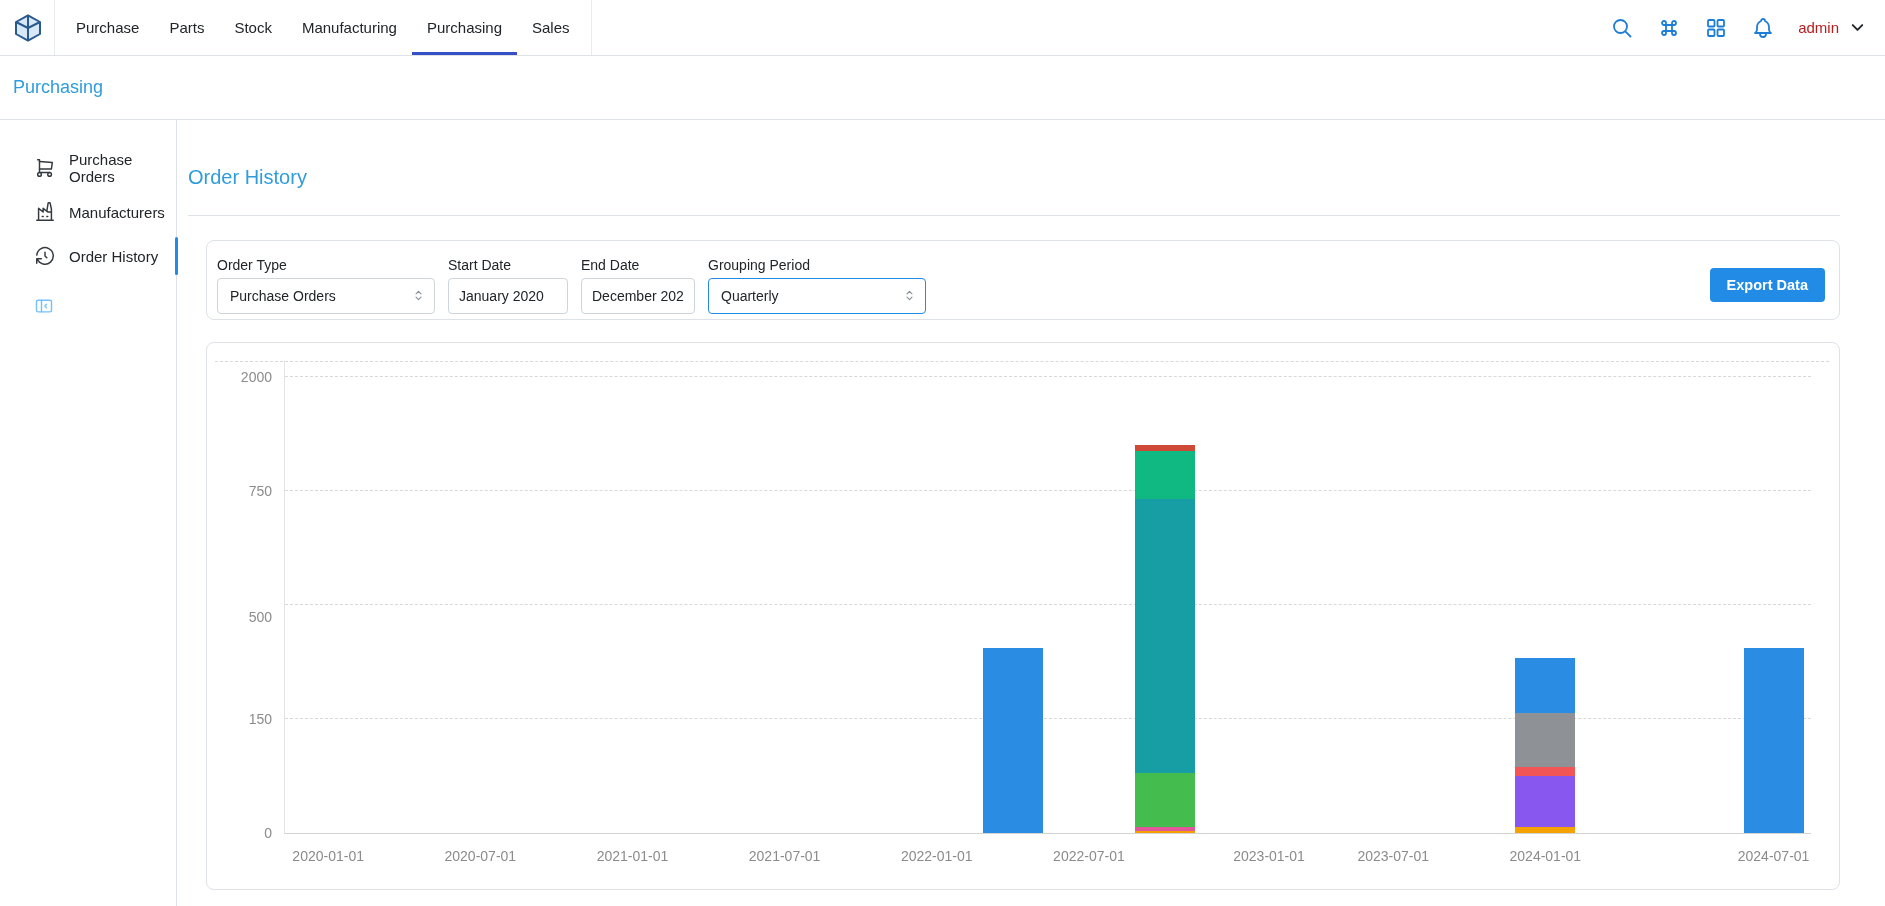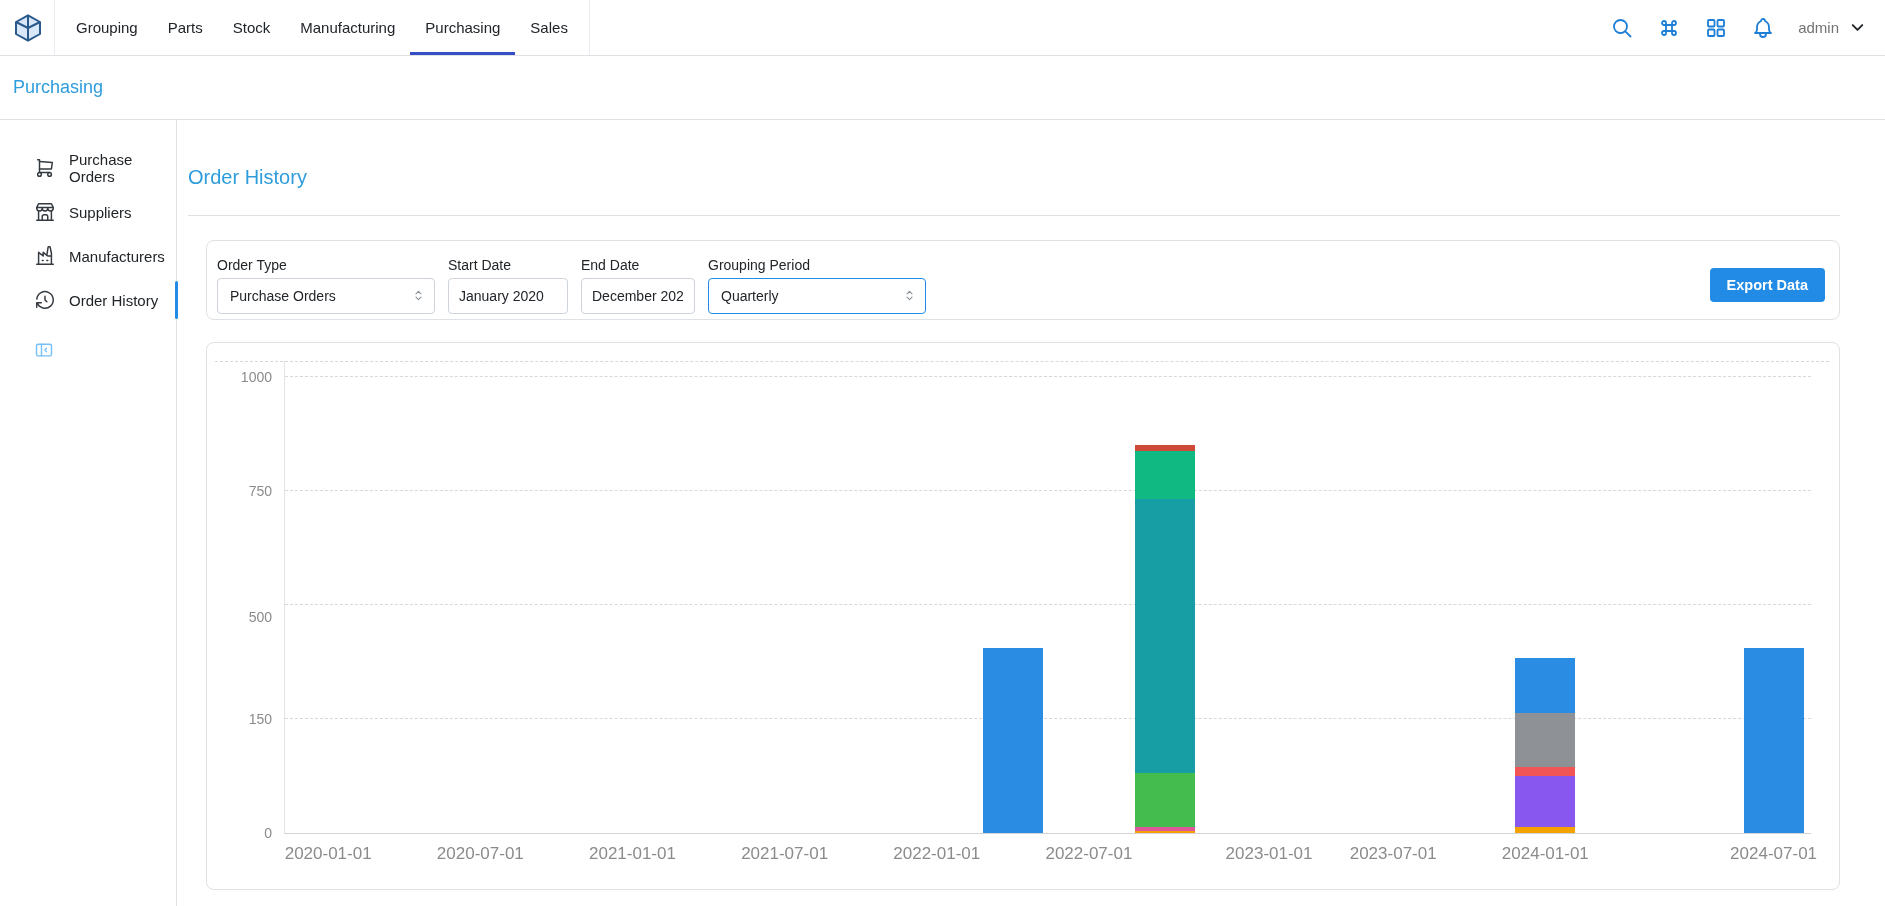--- a/index.html
+++ b/index.html
@@ -18,21 +18,21 @@
   .nav-left{display:flex;align-items:center;height:100%;}
   .logo{width:32px;height:32px;margin:0 10px 0 2px;display:flex;align-items:center;cursor:pointer;}
   .tabs{display:flex;height:100%;align-items:stretch;border-left:1px solid #e9ecef;border-right:1px solid #e9ecef;padding:0 6px;}
   .tab{display:flex;align-items:center;padding:0 15px;font-size:15px;color:#212529;cursor:pointer;
     border-top:3px solid transparent;border-bottom:3px solid transparent;text-decoration:none;}
   .tab.active{border-bottom-color:var(--underline,#364fc7);}
   .nav-right{display:flex;align-items:center;gap:23px;}
   .nav-icon{color:var(--icon-blue,#1c7ed6);display:flex;cursor:pointer;}
   .nav-icon svg{width:24px;height:24px;}
   .user{display:flex;align-items:center;gap:9px;cursor:pointer;}
-  .user .uname{font-size:15px;color:#737373;}
+  .user .uname{font-size:15px;color:#b91c1c;}
   .user svg{width:19px;height:19px;color:#212529;}
 
   
   .breadcrumb-bar{height:64px;border-bottom:1px solid #dee2e6;display:flex;align-items:center;padding-left:13px;}
   .breadcrumb{color:var(--link-blue,#2f9ddc);font-size:18px;cursor:pointer;text-decoration:none;}
 
   
   .content-row{display:flex;height:786px;}
   .sidebar{width:177px;flex-shrink:0;border-right:1px solid #dee2e6;padding-top:26px;}
   .side-item{position:relative;height:44px;display:flex;align-items:center;gap:13px;padding-left:34px;font-size:15px;cursor:pointer;}
@@ -62,37 +62,37 @@
   .w-grouping{width:218px;}
   .export-btn{margin-left:auto;align-self:center;height:34px;padding:0 17px;border:none;border-radius:4px;
     background:var(--accent,#228be6);color:#fff;font-size:14.5px;font-weight:700;font-family:inherit;cursor:pointer;}
 
   
   .chart-card{margin:22px 0 0 18px;height:548px;border:1px solid #dee2e6;border-radius:8px;padding:18px 28px 0 77px;}
   .plot{position:relative;height:473px;border-bottom:1px solid #d4d4d4;border-left:1px solid #e4e4e4;}
   .gridline{position:absolute;left:0;right:0;height:0;border-top:1px dashed #d8d8d8;}
   .gridline.top-line{left:-70px;right:-18px;}
   .ytick{position:absolute;right:calc(100% + 13px);transform:translateY(50%);font-size:14px;color:#8b8b8b;line-height:1;}
-  .xtick{position:absolute;bottom:-31px;transform:translateX(-50%);font-size:17px;color:#8b8b8b;white-space:nowrap;}
+  .xtick{position:absolute;bottom:-31px;transform:translateX(-50%);font-size:14px;color:#8b8b8b;white-space:nowrap;}
   .bar{position:absolute;bottom:0;width:60px;transform:translateX(-50%);display:flex;flex-direction:column-reverse;cursor:pointer;}
   .bar > div{width:100%;}
 </style>
 </head>
 <body>
 
 <header class="navbar">
   <div class="nav-left">
     <div class="logo">
       <svg viewBox="0 0 24 24" fill="none" stroke="#2a5a8c" stroke-width="1.5" stroke-linejoin="round">
         <path d="M12 2.5 21 7.5v9L12 21.5 3 16.5v-9z" fill="#d8e8f9"></path>
         <path d="M12 2.5V12M12 12 3 7.5M12 12l9-4.5M12 21.5V12"></path>
       </svg>
     </div>
     <nav class="tabs">
-      <a class="tab">Grouping</a>
+      <a class="tab">Purchase</a>
       <a class="tab">Parts</a>
       <a class="tab">Stock</a>
       <a class="tab">Manufacturing</a>
       <a class="tab active">Purchasing</a>
       <a class="tab">Sales</a>
     </nav>
   </div>
   <div class="nav-right">
     <span class="nav-icon">
       <svg viewBox="0 0 24 24" fill="none" stroke="currentColor" stroke-width="1.8" stroke-linecap="round">
@@ -136,29 +136,20 @@
 
   <aside class="sidebar">
     <div class="side-item">
       <svg viewBox="0 0 24 24" fill="none" stroke="currentColor" stroke-width="1.6" stroke-linecap="round" stroke-linejoin="round">
         <path d="M4 19a2 2 0 1 0 4 0a2 2 0 1 0-4 0"></path>
           <path d="M15 19a2 2 0 1 0 4 0a2 2 0 1 0-4 0"></path>
         <path d="M17 17H6V3H4"></path>
           <path d="m6 5 14 1-1 7H6"></path>
       </svg>
       <span>Purchase Orders</span>
-    </div>
-    <div class="side-item">
-      <svg viewBox="0 0 24 24" fill="none" stroke="currentColor" stroke-width="1.6" stroke-linecap="round" stroke-linejoin="round">
-        <path d="M3 21h18"></path>
-        <path d="M3 7v1a3 3 0 0 0 6 0V7m0 1a3 3 0 0 0 6 0V7m0 1a3 3 0 0 0 6 0V7H3l2-4h14l2 4"></path>
-        <path d="M5 21V10.85M19 21V10.85"></path>
-          <path d="M9 21v-4a2 2 0 0 1 2-2h2a2 2 0 0 1 2 2v4"></path>
-      </svg>
-      <span>Suppliers</span>
     </div>
     <div class="side-item">
       <svg viewBox="0 0 24 24" fill="none" stroke="currentColor" stroke-width="1.6" stroke-linecap="round" stroke-linejoin="round">
         <path d="M3 21h18"></path>
           <path d="M5 21V8l5 4V8l5 4h4"></path>
         <path d="M19 21V9l-1.4-6.6a.5.5 0 0 0-.5-.4h-1.2a.5.5 0 0 0-.5.4L14 11"></path>
         <path d="M9 17h1M14 17h1"></path>
       </svg>
       <span>Manufacturers</span>
     </div>
@@ -225,21 +216,21 @@
     <section class="chart-card">
       <div class="plot">
           <div class="ytick" style="bottom: 0px;">0</div>
           <div class="gridline" style="bottom: 114px;"></div>
           <div class="ytick" style="bottom: 114px;">150</div>
           <div class="gridline" style="bottom: 228px;"></div>
           <div class="ytick" style="bottom: 216px;">500</div>
           <div class="gridline" style="bottom: 342px;"></div>
           <div class="ytick" style="bottom: 342px;">750</div>
           <div class="gridline" style="bottom: 456px;"></div>
-          <div class="ytick" style="bottom: 456px;">1000</div>
+          <div class="ytick" style="bottom: 456px;">2000</div>
           <div class="gridline top-line" style="top: 0px;"></div>
           <div class="xtick" style="left: 2.83%;">2020-01-01</div>
           <div class="xtick" style="left: 12.8002%;">2020-07-01</div>
           <div class="xtick" style="left: 22.7704%;">2021-01-01</div>
           <div class="xtick" style="left: 32.7406%;">2021-07-01</div>
           <div class="xtick" style="left: 42.7108%;">2022-01-01</div>
           <div class="xtick" style="left: 52.681%;">2022-07-01</div>
           <div class="xtick" style="left: 62.6512%; margin-left: 28px;">2023-01-01</div>
           <div class="xtick" style="left: 72.6214%;">2023-07-01</div>
           <div class="xtick" style="left: 82.5916%;">2024-01-01</div>

